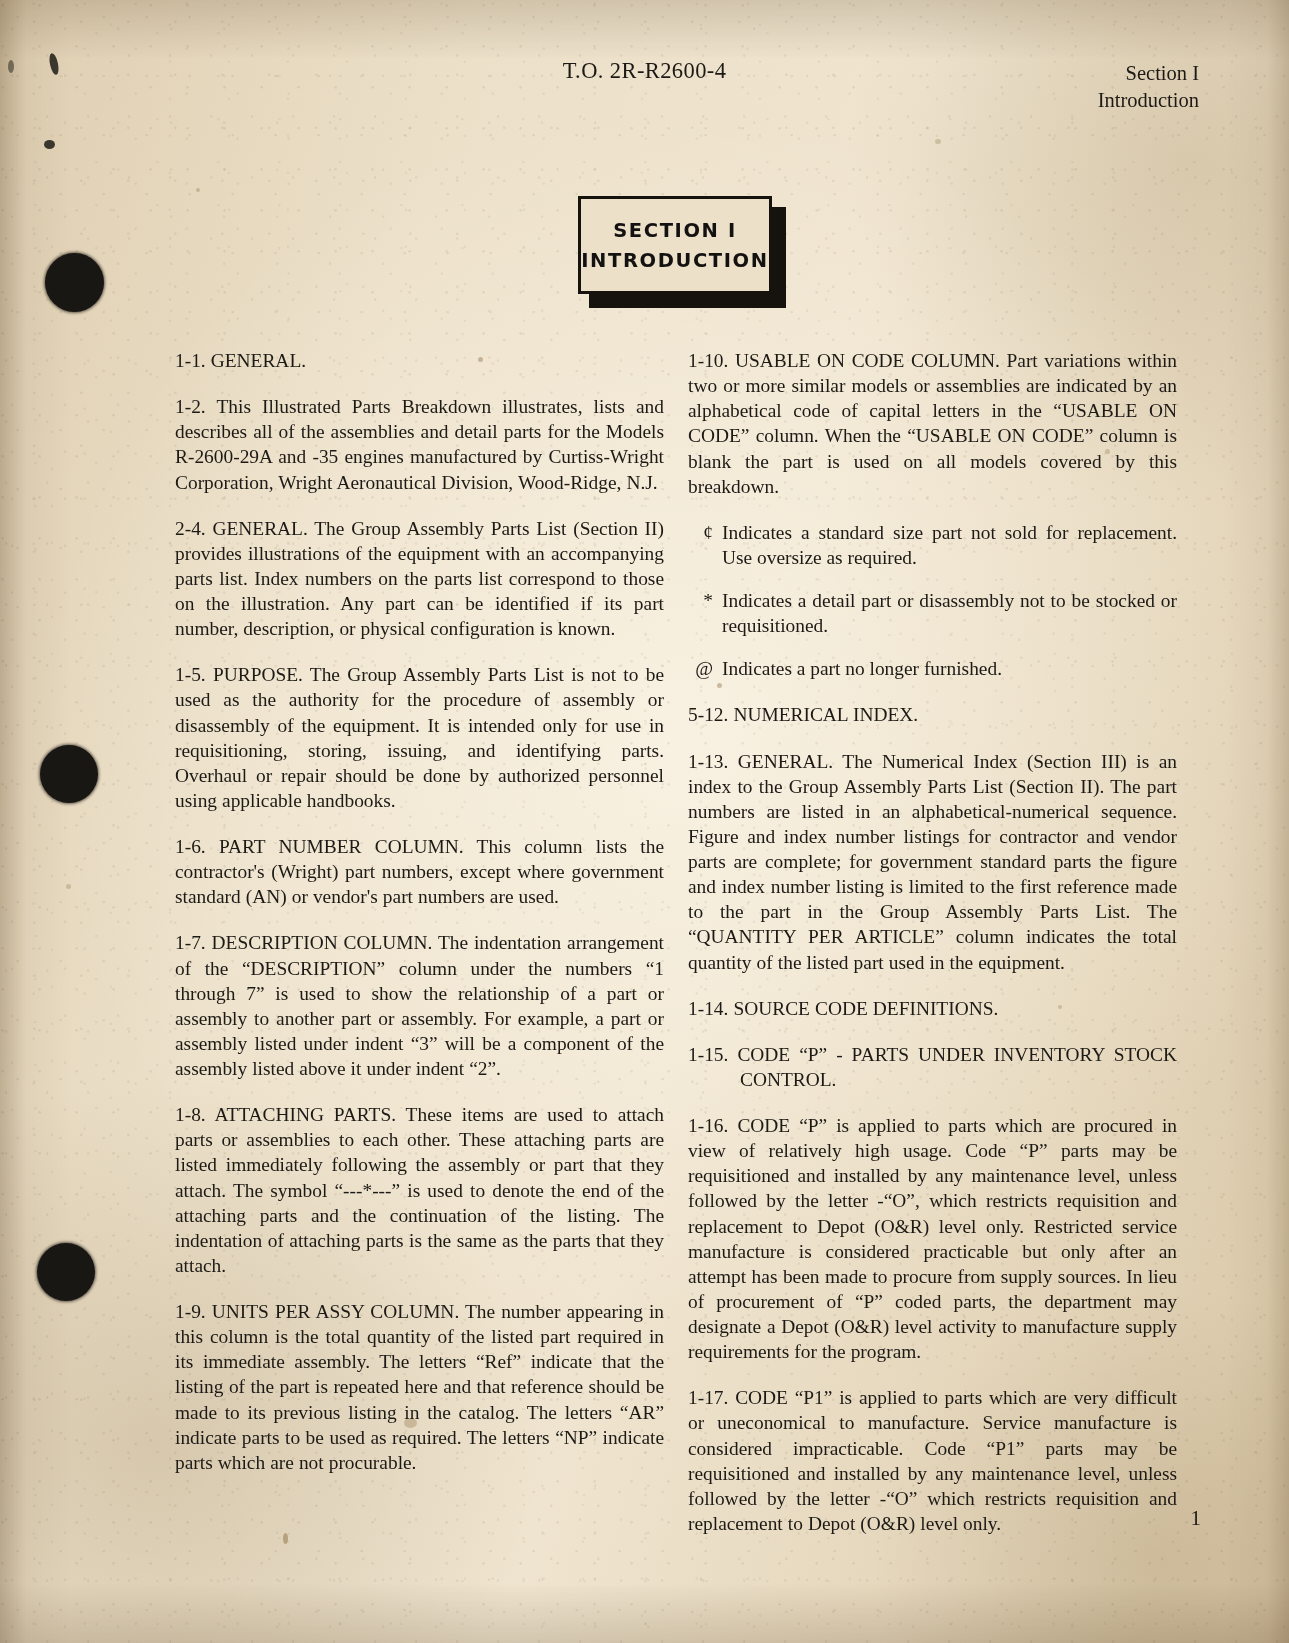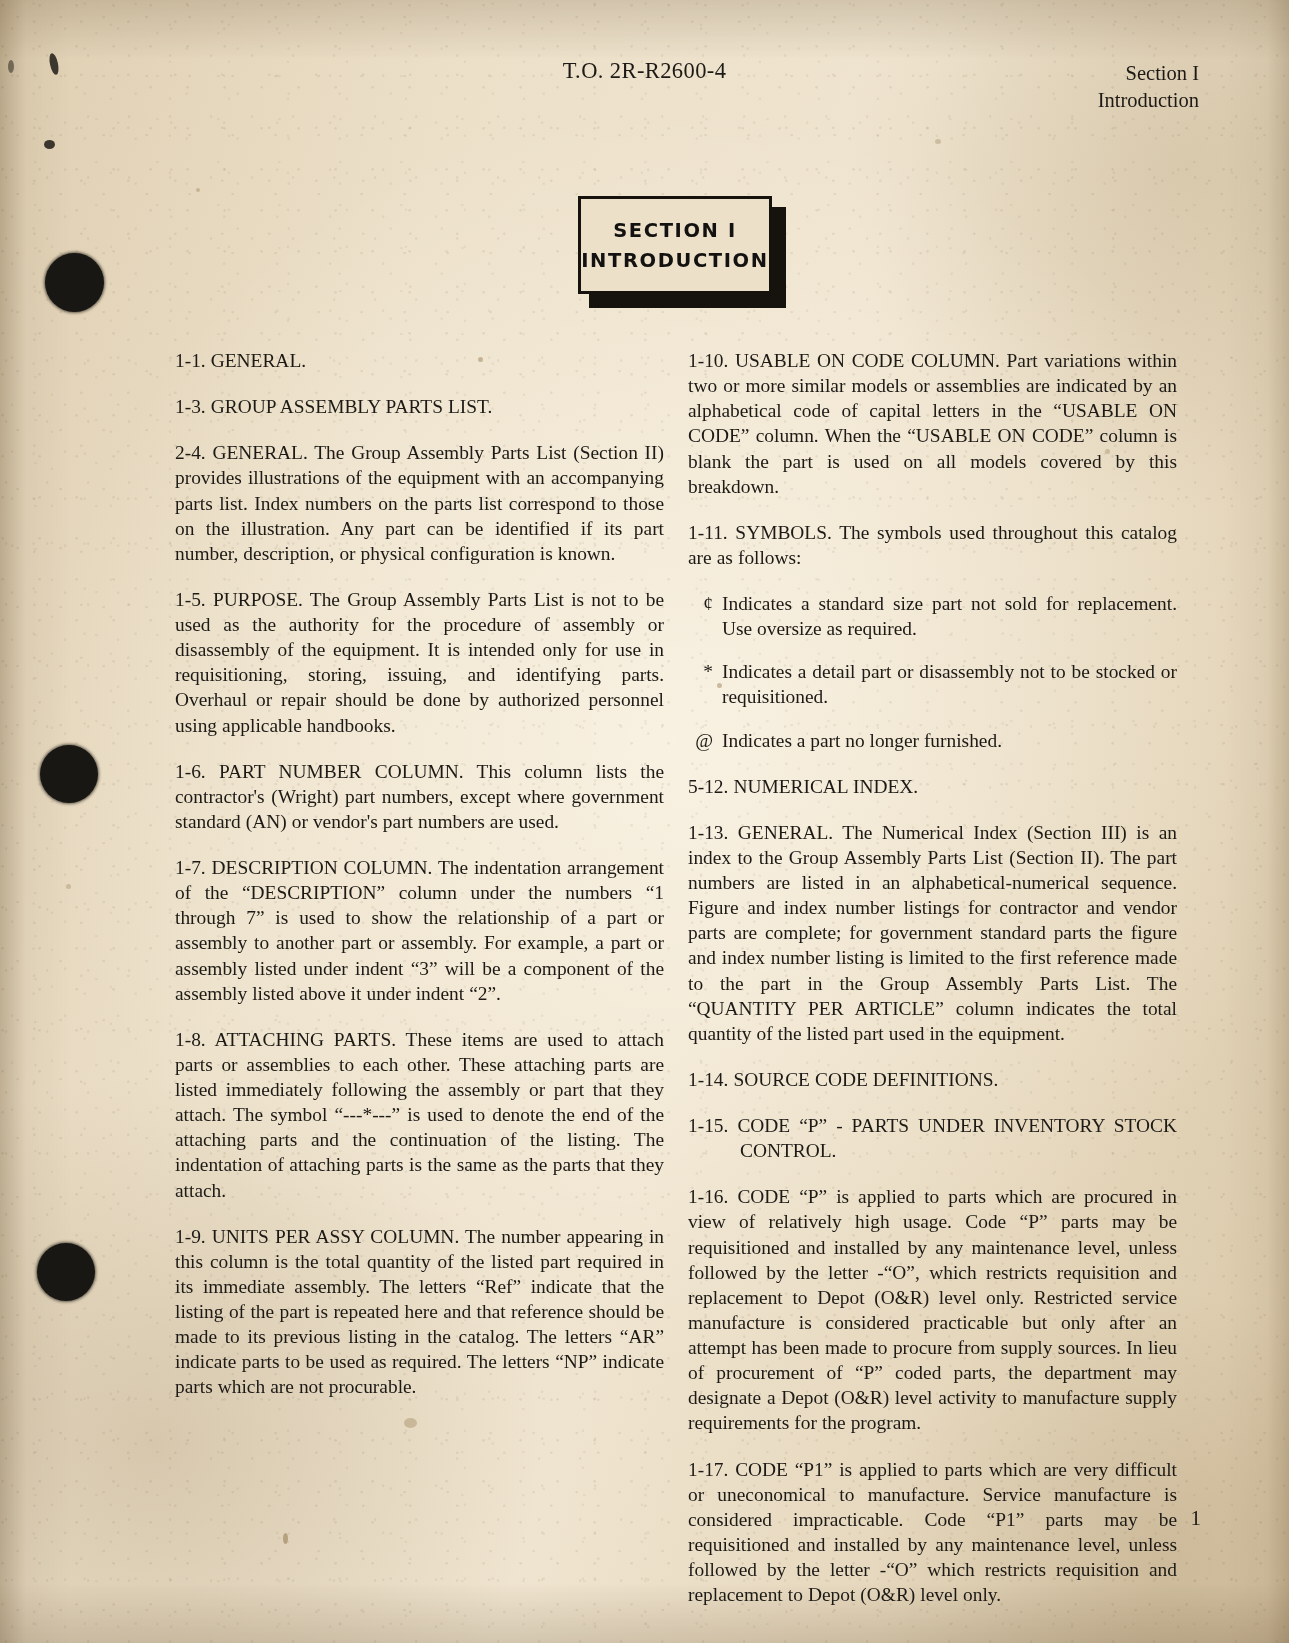--- a/index.html
+++ b/index.html
@@ -248,32 +248,31 @@
     <div class="banner-box">
       <div class="ln">SECTION  I</div>
       <div class="ln">INTRODUCTION</div>
     </div>
   </div>
 
   <div class="body-cols">
 
     <div class="col">
       <p class="para hd">1-1.  GENERAL.</p>
-      <p class="para hd">1-3.  GROUP ASSEMBLY PARTS LIST.</p>
+      <p class="para">1-2. This Illustrated Parts Breakdown illustrates, lists and describes all of the assemblies and detail parts for the Models R-2600-29A and -35 engines manufactured by Curtiss-Wright Corporation, Wright Aeronautical Division, Wood-Ridge, N.J.</p>
       <p class="para">2-4. GENERAL. The Group Assembly Parts List (Section II) provides illustrations of the equipment with an accompanying parts list. Index numbers on the parts list correspond to those on the illustration. Any part can be identified if its part number, description, or physical configuration is known.</p>
       <p class="para">1-5. PURPOSE. The Group Assembly Parts List is not to be used as the authority for the procedure of assembly or disassembly of the equipment. It is intended only for use in requisitioning, storing, issuing, and identifying parts. Overhaul or repair should be done by authorized personnel using applicable handbooks.</p>
       <p class="para">1-6. PART NUMBER COLUMN. This column lists the contractor's (Wright) part numbers, except where government standard (AN) or vendor's part numbers are used.</p>
       <p class="para">1-7. DESCRIPTION COLUMN. The indentation arrangement of the “DESCRIPTION” column under the numbers “1 through 7” is used to show the relationship of a part or assembly to another part or assembly. For example, a part or assembly listed under indent “3” will be a component of the assembly listed above it under indent “2”.</p>
       <p class="para">1-8. ATTACHING PARTS. These items are used to attach parts or assemblies to each other. These attaching parts are listed immediately following the assembly or part that they attach. The symbol “---*---” is used to denote the end of the attaching parts and the continuation of the listing. The indentation of attaching parts is the same as the parts that they attach.</p>
       <p class="para">1-9. UNITS PER ASSY COLUMN. The number appearing in this column is the total quantity of the listed part required in its immediate assembly. The letters “Ref” indicate that the listing of the part is repeated here and that reference should be made to its previous listing in the catalog. The letters “AR” indicate parts to be used as required. The letters “NP” indicate parts which are not procurable.</p>
     </div>
 
     <div class="col">
       <p class="para">1-10. USABLE ON CODE COLUMN. Part variations within two or more similar models or assemblies are indicated by an alphabetical code of capital letters in the “USABLE ON CODE” column. When the “USABLE ON CODE” column is blank the part is used on all models covered by this breakdown.</p>
-      <p class="para">1-11. SYMBOLS. The symbols used throughout this catalog are as follows:</p>
 
       <div class="symlist">
         <div class="symrow">
           <span class="symglyph">¢</span>
           <span class="symtext">Indicates a standard size part not sold for replacement.  Use oversize as required.</span>
         </div>
         <div class="symrow">
           <span class="symglyph">*</span>
           <span class="symtext">Indicates a detail part or disassembly not to be stocked or requisitioned.</span>
         </div>

